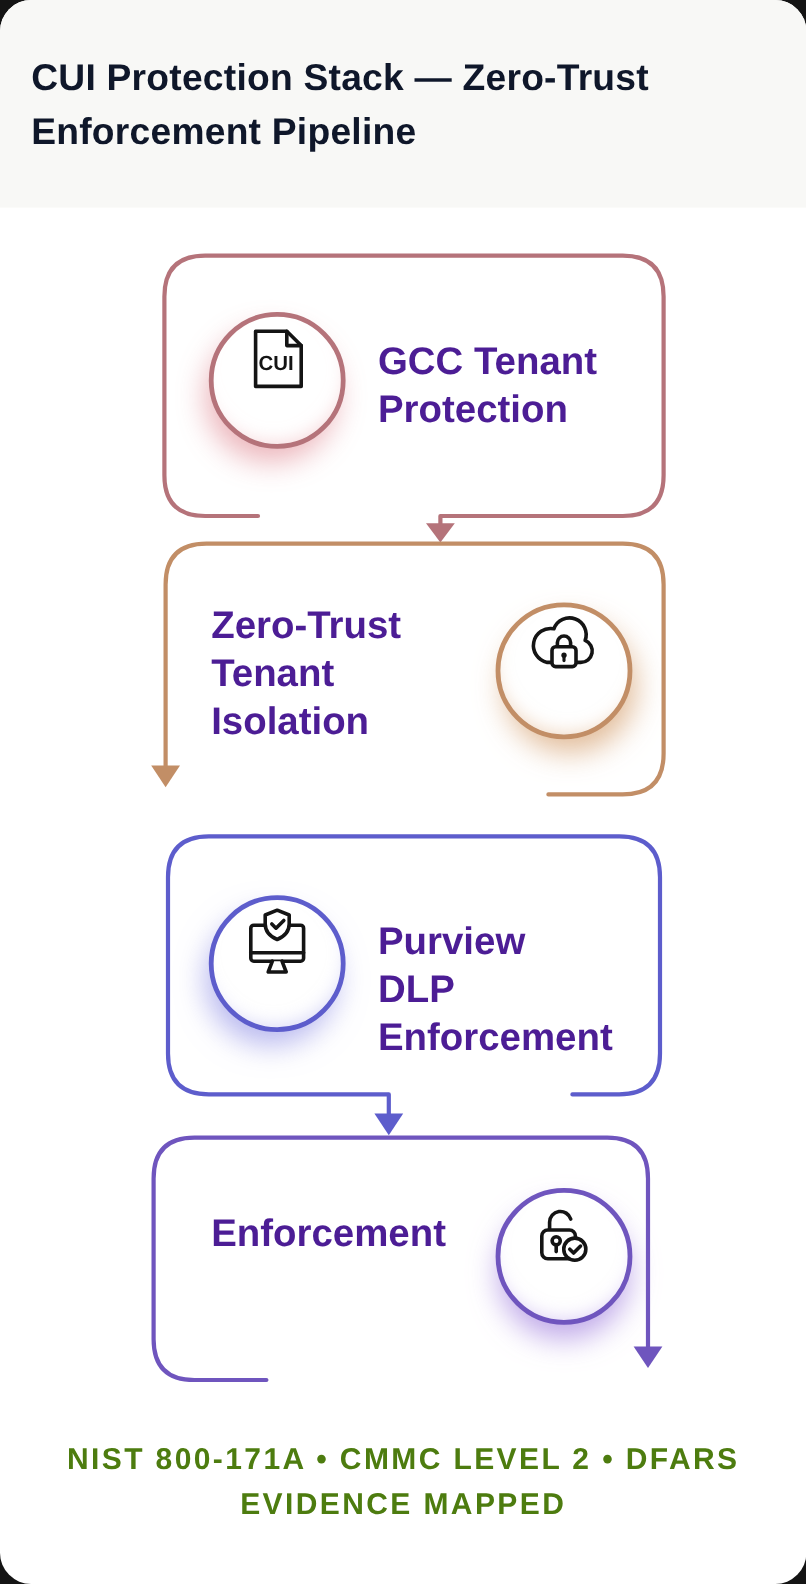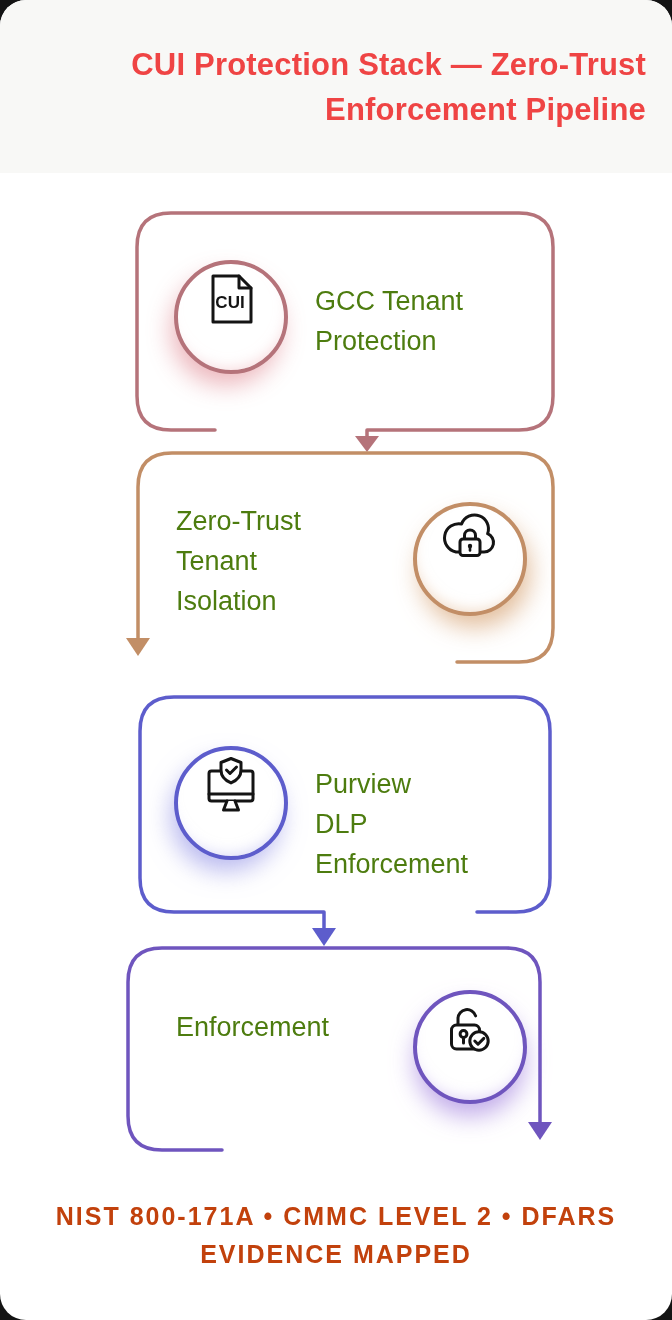--- a/index.html
+++ b/index.html
@@ -1,33 +1,33 @@
 <!DOCTYPE html>
 <html><head>
 <meta charset="utf-8">
 <style>
   html,body{margin:0;padding:0;background:#141414;}
   body{width:672px;height:1320px;font-family:"Liberation Sans",sans-serif;}
   .page{position:relative;width:672px;height:1320px;background:#ffffff;border-radius:26px;overflow:hidden;}
   .header{position:absolute;left:0;top:0;width:672px;height:173px;background:#f8f8f6;display:flex;align-items:center;justify-content:center;}
-  .title{margin:0;width:620px;text-align:right;font-size:31px;line-height:45px;font-weight:700;color:#ef4444;letter-spacing:.2px;}
+  .title{margin:0;width:620px;text-align:left;font-size:31px;line-height:45px;font-weight:700;color:#0f172a;letter-spacing:.2px;}
   .pipes{position:absolute;left:0;top:0;width:672px;height:1320px;}
   .pipes path{fill:none;stroke-width:3.5;stroke-linecap:round;stroke-linejoin:round;}
   .badge{position:absolute;width:106px;height:106px;border-radius:50%;background:#fff;border:4px solid #999;display:flex;justify-content:center;}
   .s1 .badge{left:174px;top:260px;box-shadow:-5px 13px 24px -2px rgba(231,164,171,.8), inset -3px -9px 14px -8px rgba(240,185,191,.55);}
   .s2 .badge{left:413px;top:502px;box-shadow:5px 13px 24px -2px rgba(219,172,130,.8), inset 3px -9px 14px -8px rgba(228,186,150,.55);}
   .s3 .badge{left:174px;top:746px;box-shadow:-5px 13px 24px -2px rgba(162,162,233,.75), inset -3px -9px 14px -8px rgba(180,180,240,.5);}
   .s4 .badge{left:413px;top:990px;box-shadow:0 14px 24px -2px rgba(171,142,226,.75), inset 0 -9px 14px -8px rgba(190,165,238,.5);}
-  .label{position:absolute;font-size:27px;line-height:40px;font-weight:400;color:#4d7c0f;}
+  .label{position:absolute;font-size:32px;line-height:40px;font-weight:700;color:#4c1d95;}
   .label span{display:block;}
   .s1 .label{left:315px;top:281px;}
   .s2 .label{left:176px;top:501px;}
   .s3 .label{left:315px;top:764px;}
   .s4 .label{left:176px;top:1007px;}
-  .footer{position:absolute;left:36px;top:1197px;width:600px;text-align:center;font-size:25px;line-height:38px;font-weight:700;letter-spacing:2px;color:#c2410c;}
+  .footer{position:absolute;left:36px;top:1197px;width:600px;text-align:center;font-size:25px;line-height:38px;font-weight:700;letter-spacing:2px;color:#4d7c0f;}
   .icon{display:block;}
 </style>
 </head>
 <body>
 
 <div class="page">
 
   <div class="header">
     <h1 class="title">CUI Protection Stack — Zero-Trust Enforcement Pipeline</h1>
   </div>

